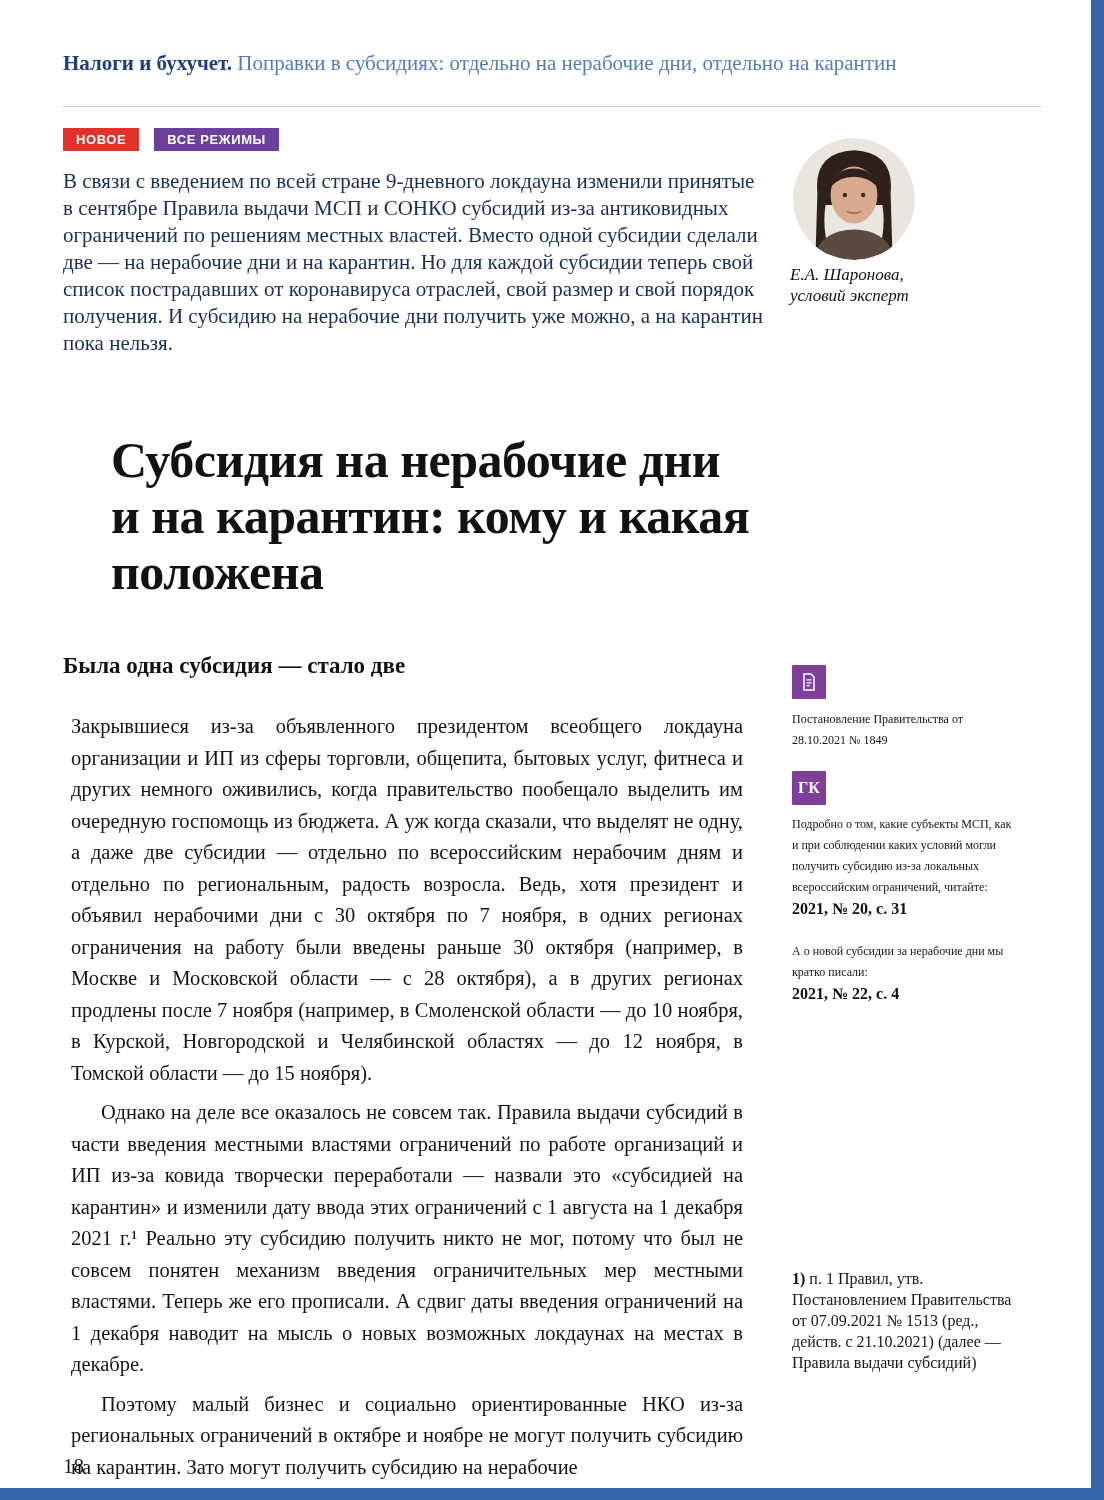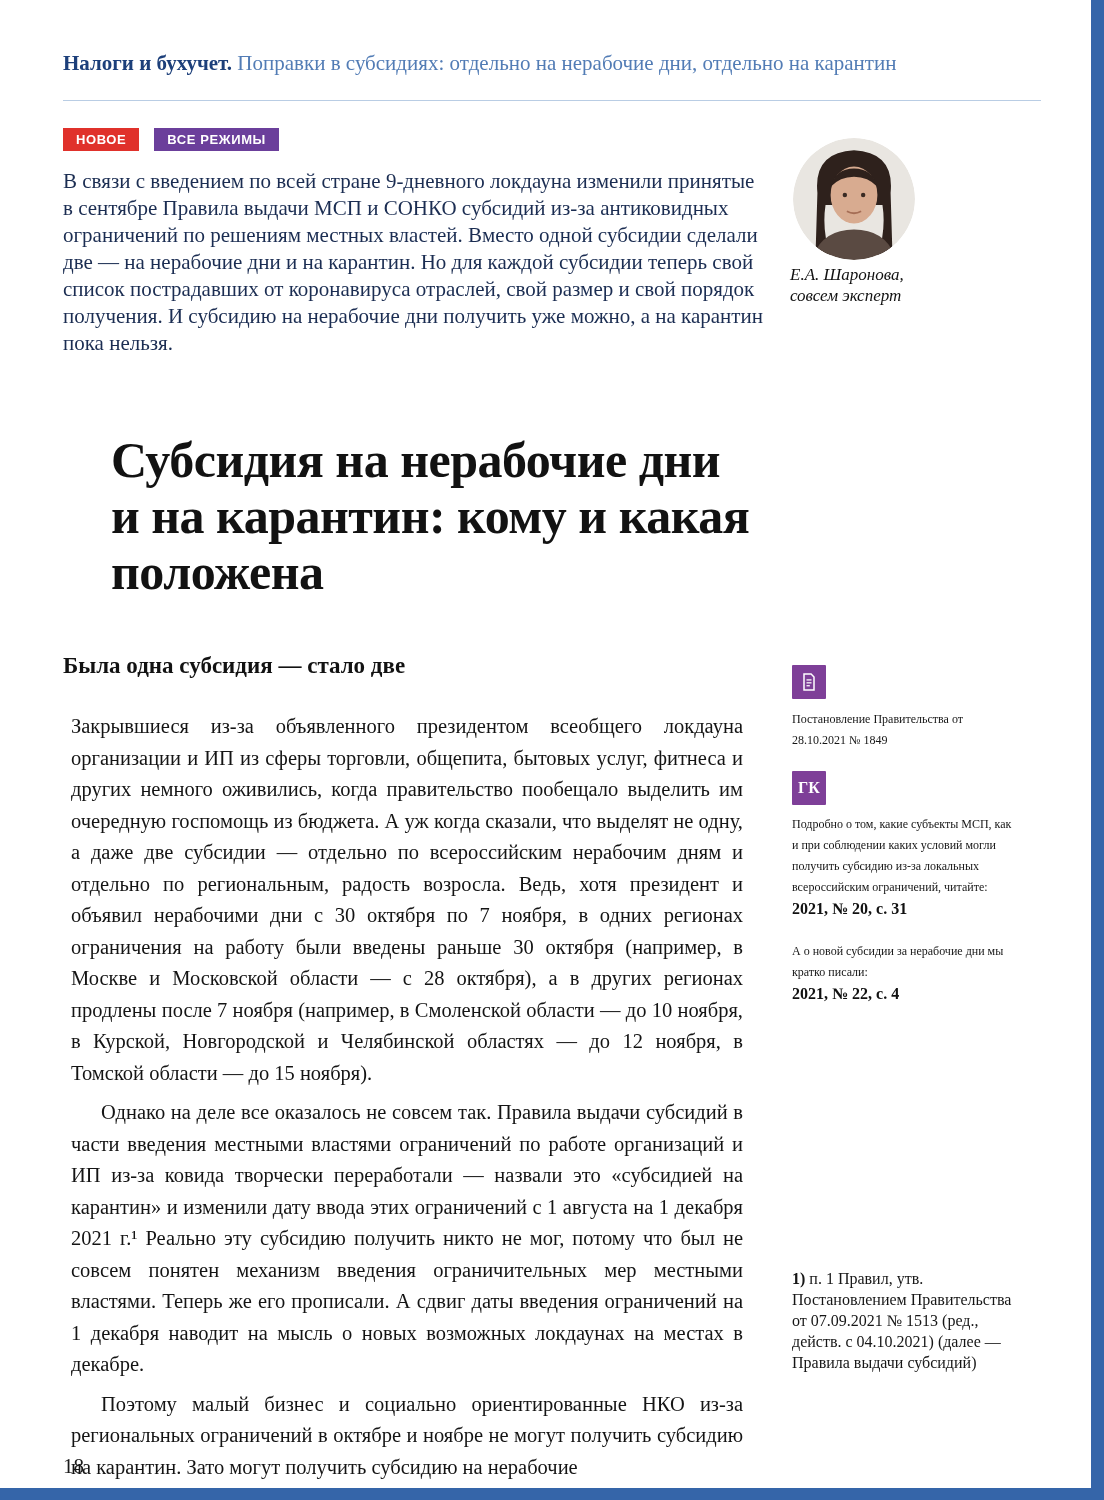--- a/index.html
+++ b/index.html
@@ -7,21 +7,21 @@
     position:relative;
     width:1104px;height:1500px;
     background:#ffffff;
     font-family:"Liberation Serif", serif;
     overflow:hidden;
   }
   
   .runhead{
     position:absolute;left:63px;top:50px;width:978px;
     font-size:21px;line-height:26px;
-    padding-bottom:24px;
+    padding-bottom:30px;
     border-bottom:1px solid #b9cde4;
   }
   .rubric{font-weight:bold;color:#1c3f7a;}
   .runhead-title{color:#527cb5;}
   
   .badges{position:absolute;left:63px;top:128px;display:flex;gap:15px;}
   .badge{
     font-family:"Liberation Sans", sans-serif;
     font-size:13px;font-weight:bold;letter-spacing:0.6px;
     color:#ffffff;padding:5px 13px 4px 13px;line-height:14px;
@@ -114,21 +114,21 @@
           <path d="M37 48 Q42 30 60 30 Q78 30 83 48 Q74 38 60 38 Q46 38 37 48 Z" fill="#2e211c"></path>
           <circle cx="51" cy="56" r="2.2" fill="#3a2b24"></circle>
           <circle cx="69" cy="56" r="2.2" fill="#3a2b24"></circle>
           <path d="M53 72 Q60 76 67 72" stroke="#a56d55" stroke-width="1.8" fill="none"></path>
           <path d="M18 120 Q28 90 60 90 Q92 90 102 120 Z" fill="#5a4a42"></path>
         </g>
       </svg>
     </div>
     <figcaption class="author-caption">
       <div>Е.А. Шаронова,</div>
-      <div>совсем эксперт</div>
+      <div>условий эксперт</div>
     </figcaption>
   </figure>
 
   <h1 class="headline">
     <span>Субсидия на нерабочие дни</span>
     <span>и на карантин: кому и какая</span>
     <span>положена</span>
   </h1>
 
   <h2 class="subhead">Была одна субсидия — стало две</h2>
@@ -154,21 +154,21 @@
       <span class="gk-label">ГК</span>
     </div>
     <div class="side-text">Подробно о том, какие субъекты МСП, как и при соблюдении каких условий могли получить субсидию из-за локальных всероссийским ограничений, читайте:</div>
     <div class="side-ref">2021, № 20, с. 31</div>
 
     <div class="side-text mt">А о новой субсидии за нерабочие дни мы кратко писали:</div>
     <div class="side-ref">2021, № 22, с. 4</div>
   </aside>
 
   <aside class="footnote">
-    <span class="fn-marker">1)</span><span> п. 1 Правил, утв. Постановлением Правительства от 07.09.2021 № 1513 (ред., действ. с 04.10.2021) (далее — Правила выдачи субсидий)</span>
+    <span class="fn-marker">1)</span><span> п. 1 Правил, утв. Постановлением Правительства от 07.09.2021 № 1513 (ред., действ. с 21.10.2021) (далее — Правила выдачи субсидий)</span>
   </aside>
 
   <div class="pagenum">18</div>
 
   <div class="bar-right"></div>
   <div class="bar-bottom"></div>
 
 </div>
 
 </body></html>

